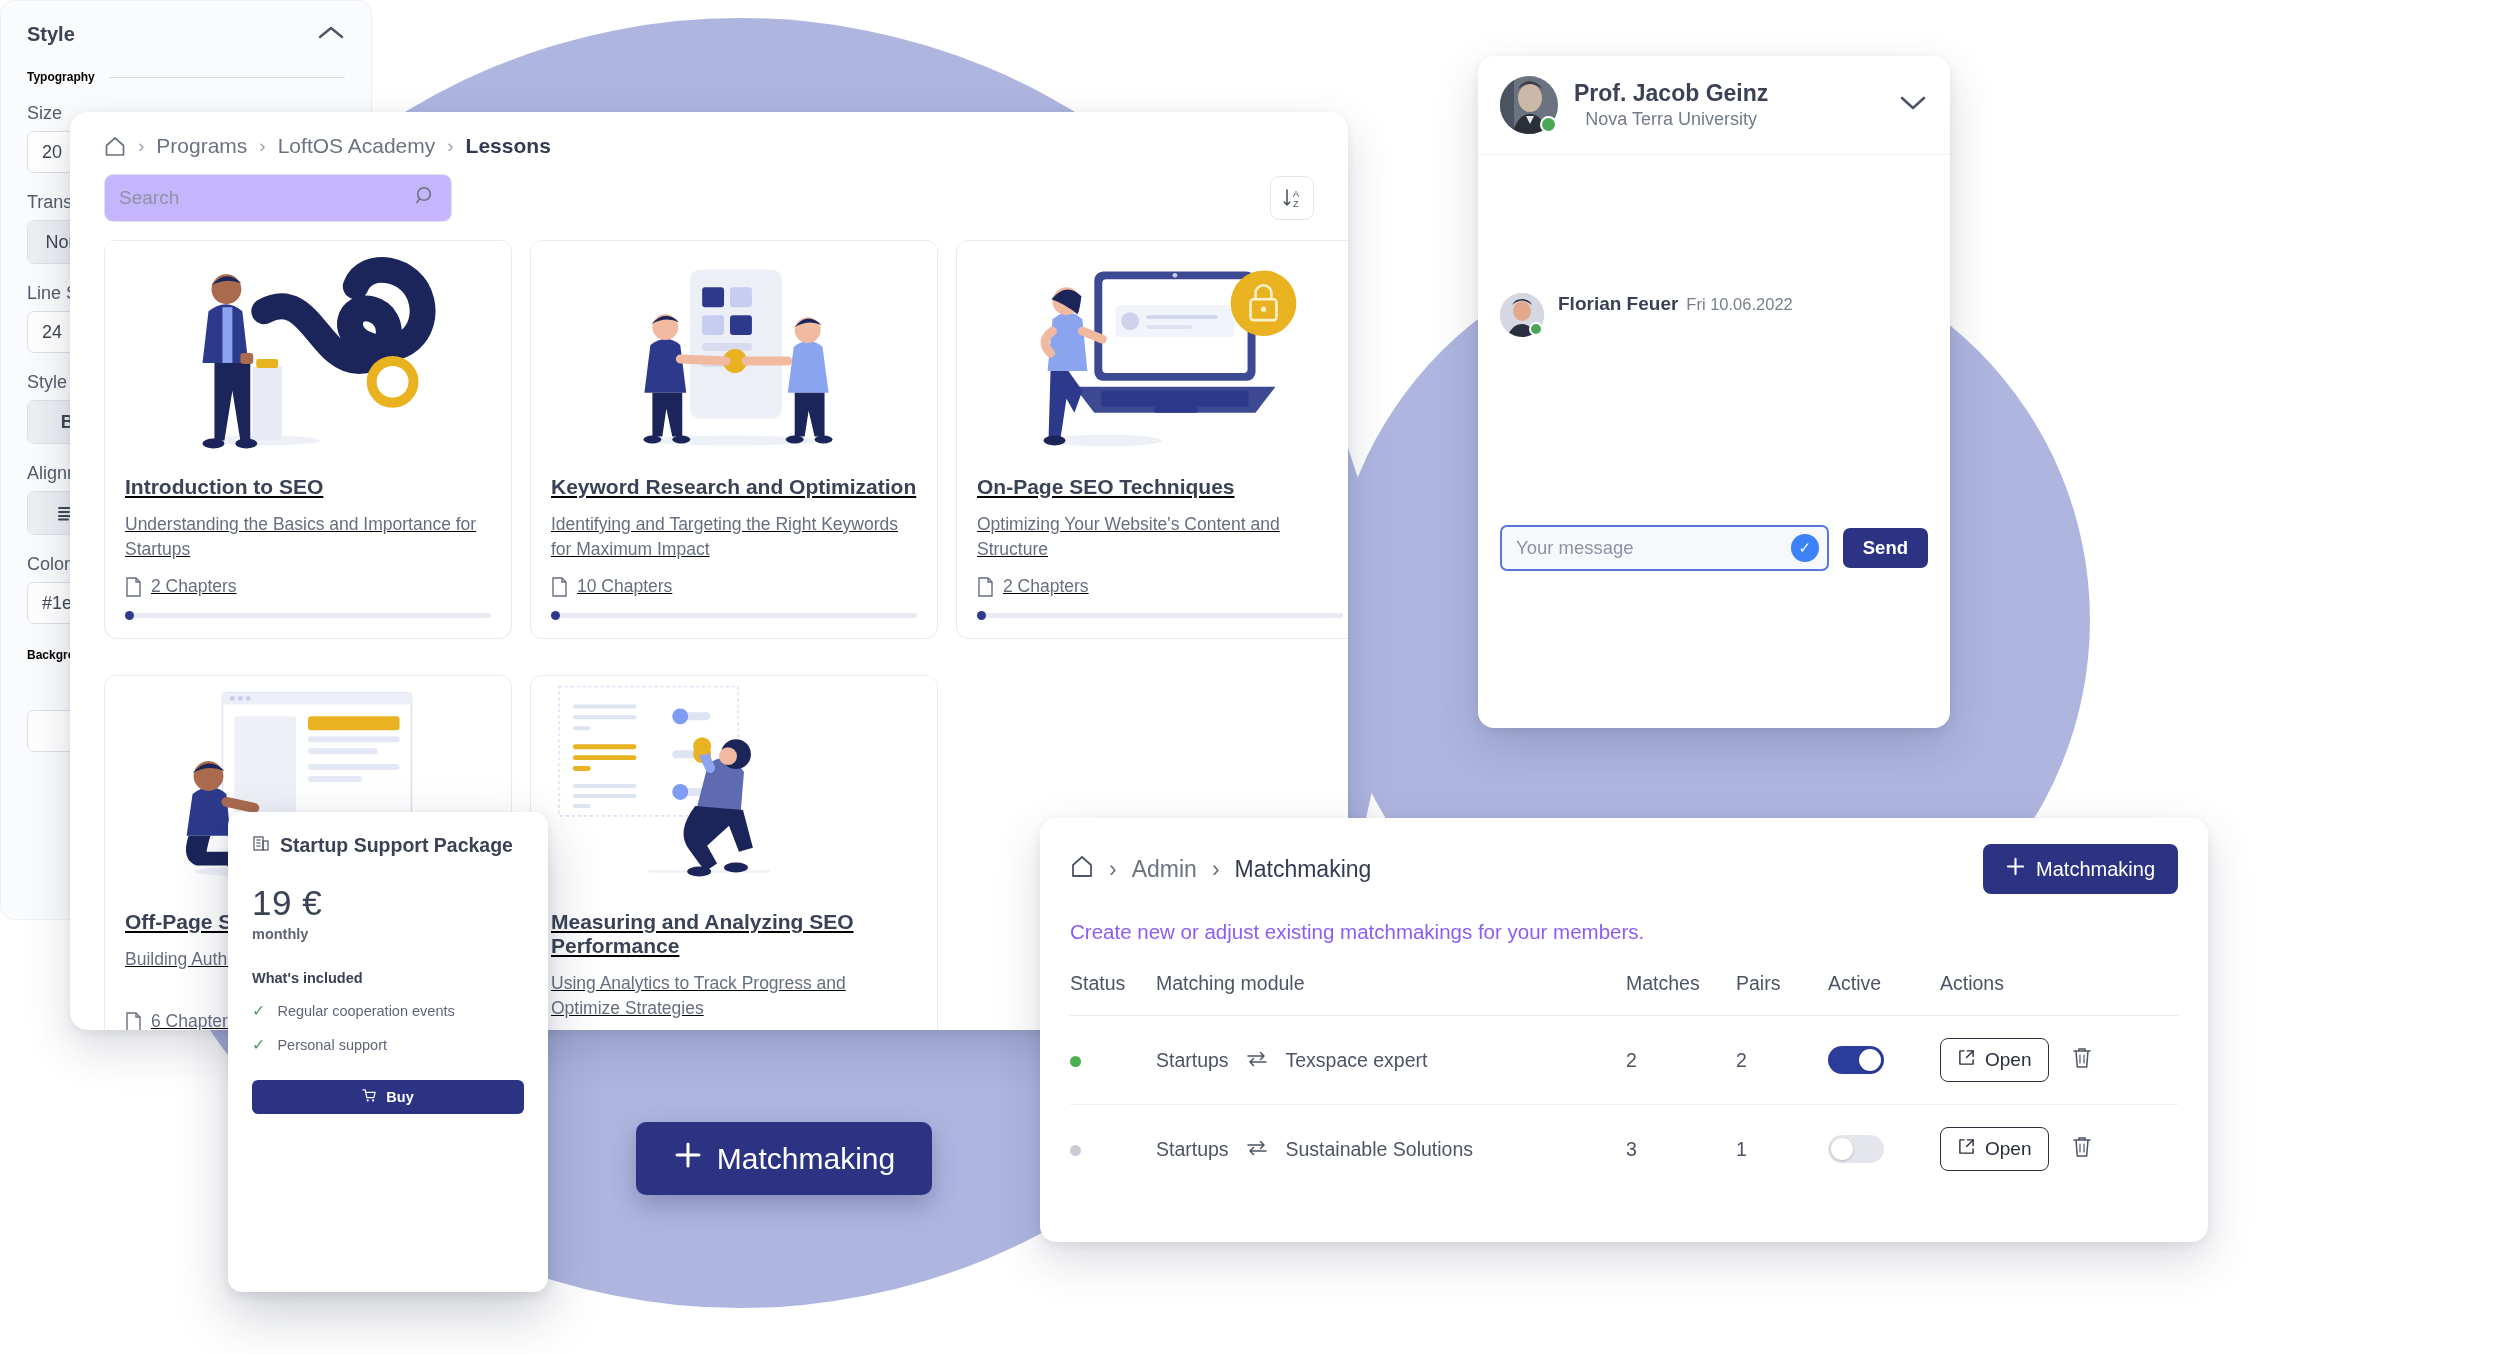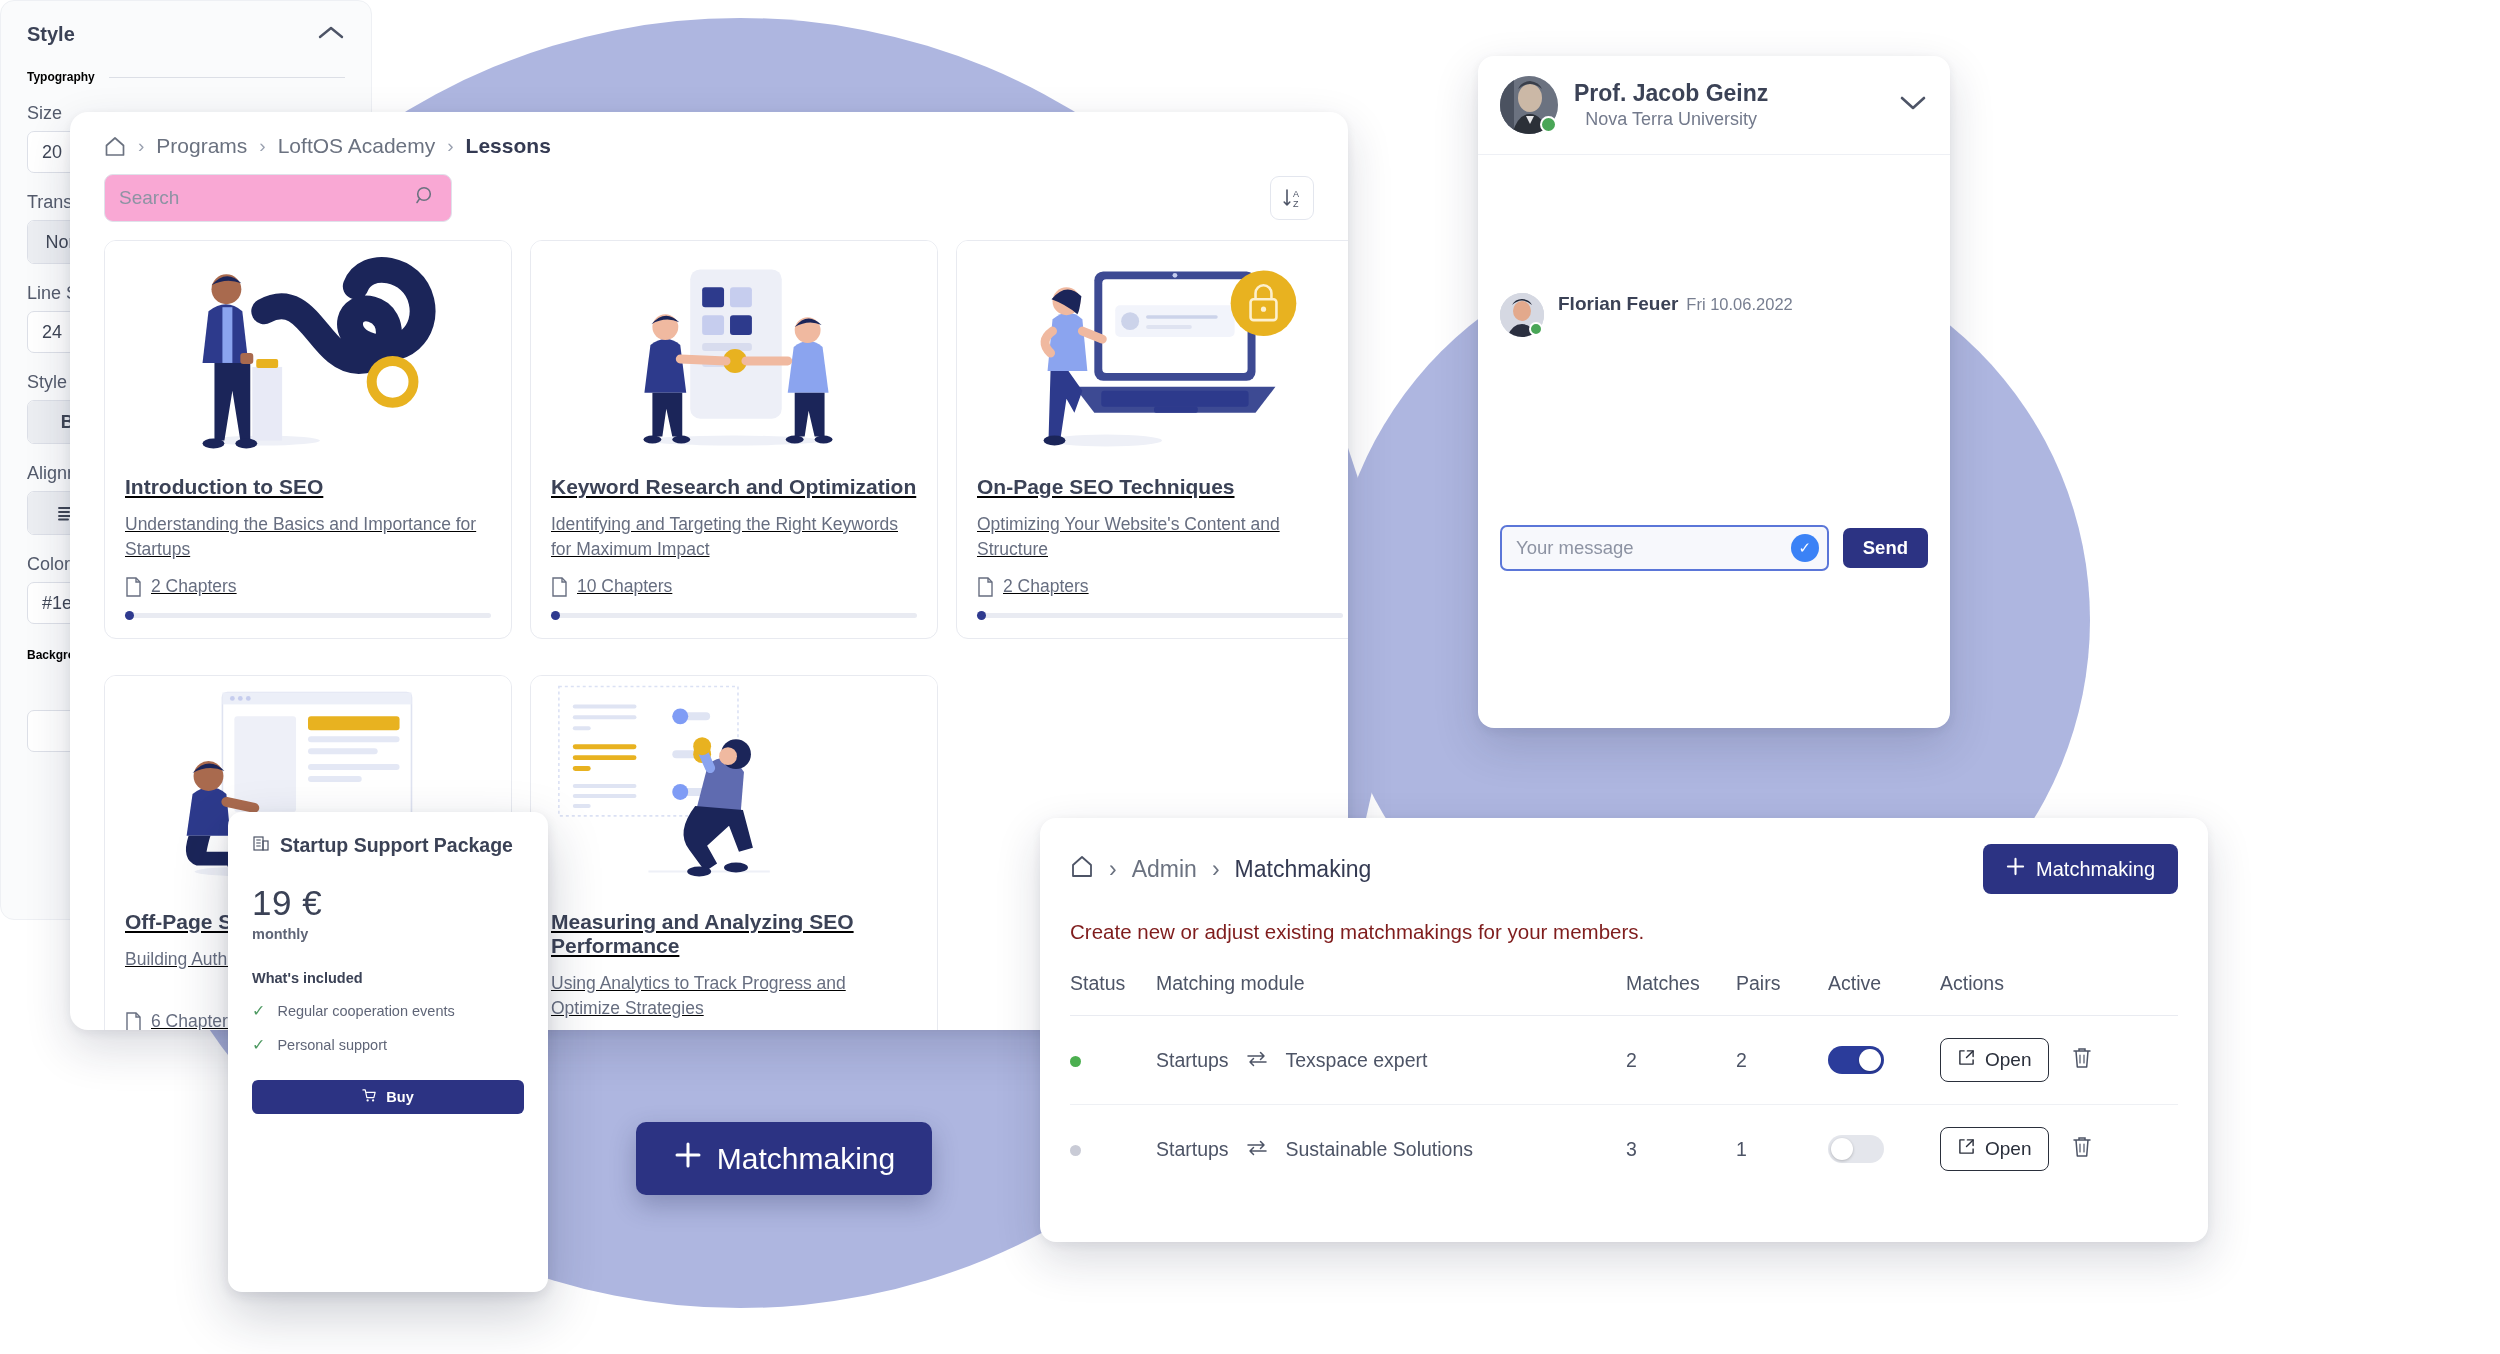--- a/index.html
+++ b/index.html
@@ -45,21 +45,21 @@
   .breadcrumb .crumb.active { color: #343a52; font-weight: bold; }
   .breadcrumb .sep { color: #9aa1b0; font-size: 19px; }
   .home-ico { display:inline-block; width: 22px; height: 20px; position: relative; }
   .home-ico svg { display:block; }
 
   .search-row { display: flex; align-items: center; gap: 14px; padding: 8px 34px 18px 34px; }
   .search-box {
     flex: 0 0 auto; width: 348px; height: 48px;
     border: 1px solid #dfe2ea; border-radius: 9px;
     display: flex; align-items: center; padding: 0 14px;
-    background: #f9a8d4;
+    background: #c4b5fd;
   }
   .search-box input {
     border: 0; outline: none; flex: 1; font-size: 19px; color: #555b6b;
     font-family: "Liberation Sans", sans-serif; background: transparent;
   }
   .search-box input::placeholder { color: #8d93a3; }
   .sort-btn {
     margin-left: auto; width: 44px; height: 44px;
     border: 1px solid #e3e6ee; border-radius: 9px;
     display: flex; align-items: center; justify-content: center;
@@ -168,21 +168,21 @@
   
   #mm-panel { left: 1040px; top: 818px; width: 1168px; height: 424px; border-radius: 16px; padding: 26px 30px; z-index: 7; }
   .mm-top { display: flex; align-items: center; }
   .mm-bc { display: flex; align-items: center; gap: 15px; font-size: 23px; color: #6b7280; }
   .mm-bc .active { color: #343a52; font-weight: normal; }
   .mm-btn {
     margin-left: auto; height: 50px; padding: 0 23px; border-radius: 8px; background: #2c3383;
     color: #fff; display:flex; align-items:center; gap: 11px; font-size: 20px; border: 0; cursor: pointer;
     font-family: "Liberation Sans", sans-serif;
   }
-  .mm-sub { font-size: 20.5px; color: #7f1d1d; margin-top: 26px; }
+  .mm-sub { font-size: 20.5px; color: #8b5cf6; margin-top: 26px; }
   .mm-table { margin-top: 28px; width: 100%; border-collapse: collapse; }
   .mm-table th {
     text-align: left; font-size: 19.5px; color: #4d5466; font-weight: normal;
     padding: 0 0 20px 0; border-bottom: 1px solid #e9ebf1;
   }
   .mm-table td { padding: 22px 0; border-bottom: 1px solid #eef0f4; font-size: 19.5px; color: #4d5466; }
   .mm-table tr:last-child td { border-bottom: 0; }
   .st-dot { width: 11px; height: 11px; border-radius: 50%; display:inline-block; }
   .toggle { width: 56px; height: 28px; border-radius: 14px; position: relative; cursor: pointer; }
   .toggle .knob { position: absolute; top: 3px; width: 22px; height: 22px; border-radius: 50%; background: #fff; box-shadow: 0 1px 3px rgba(0,0,0,.22); }

